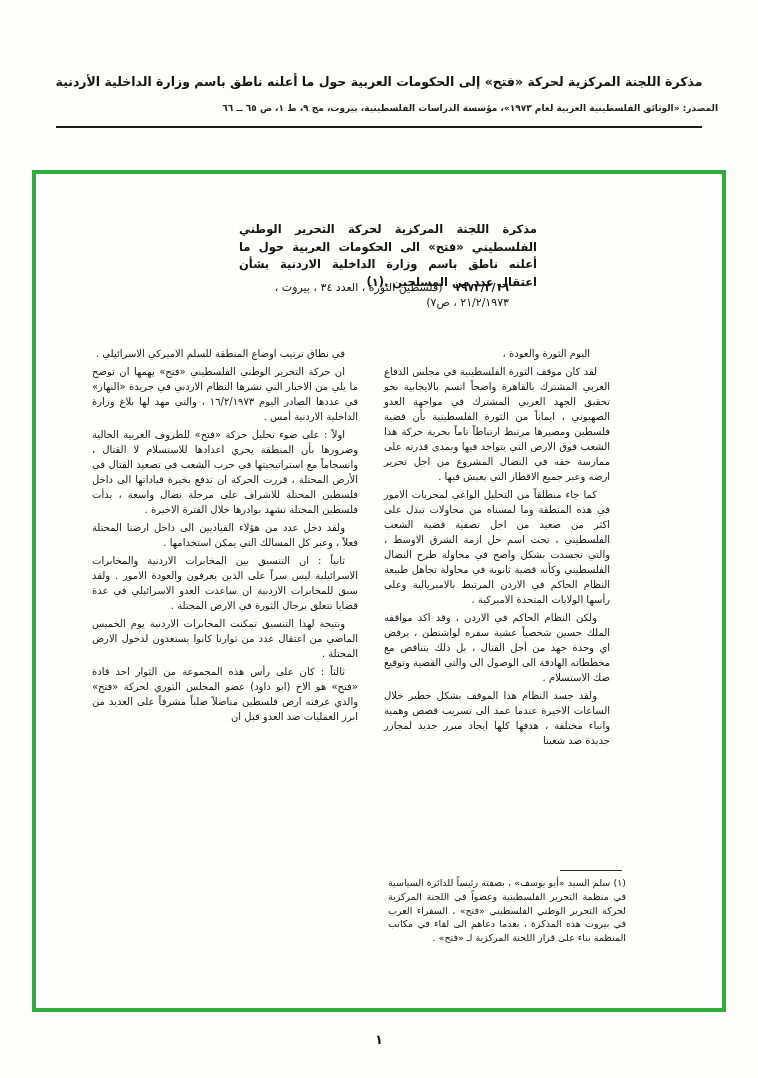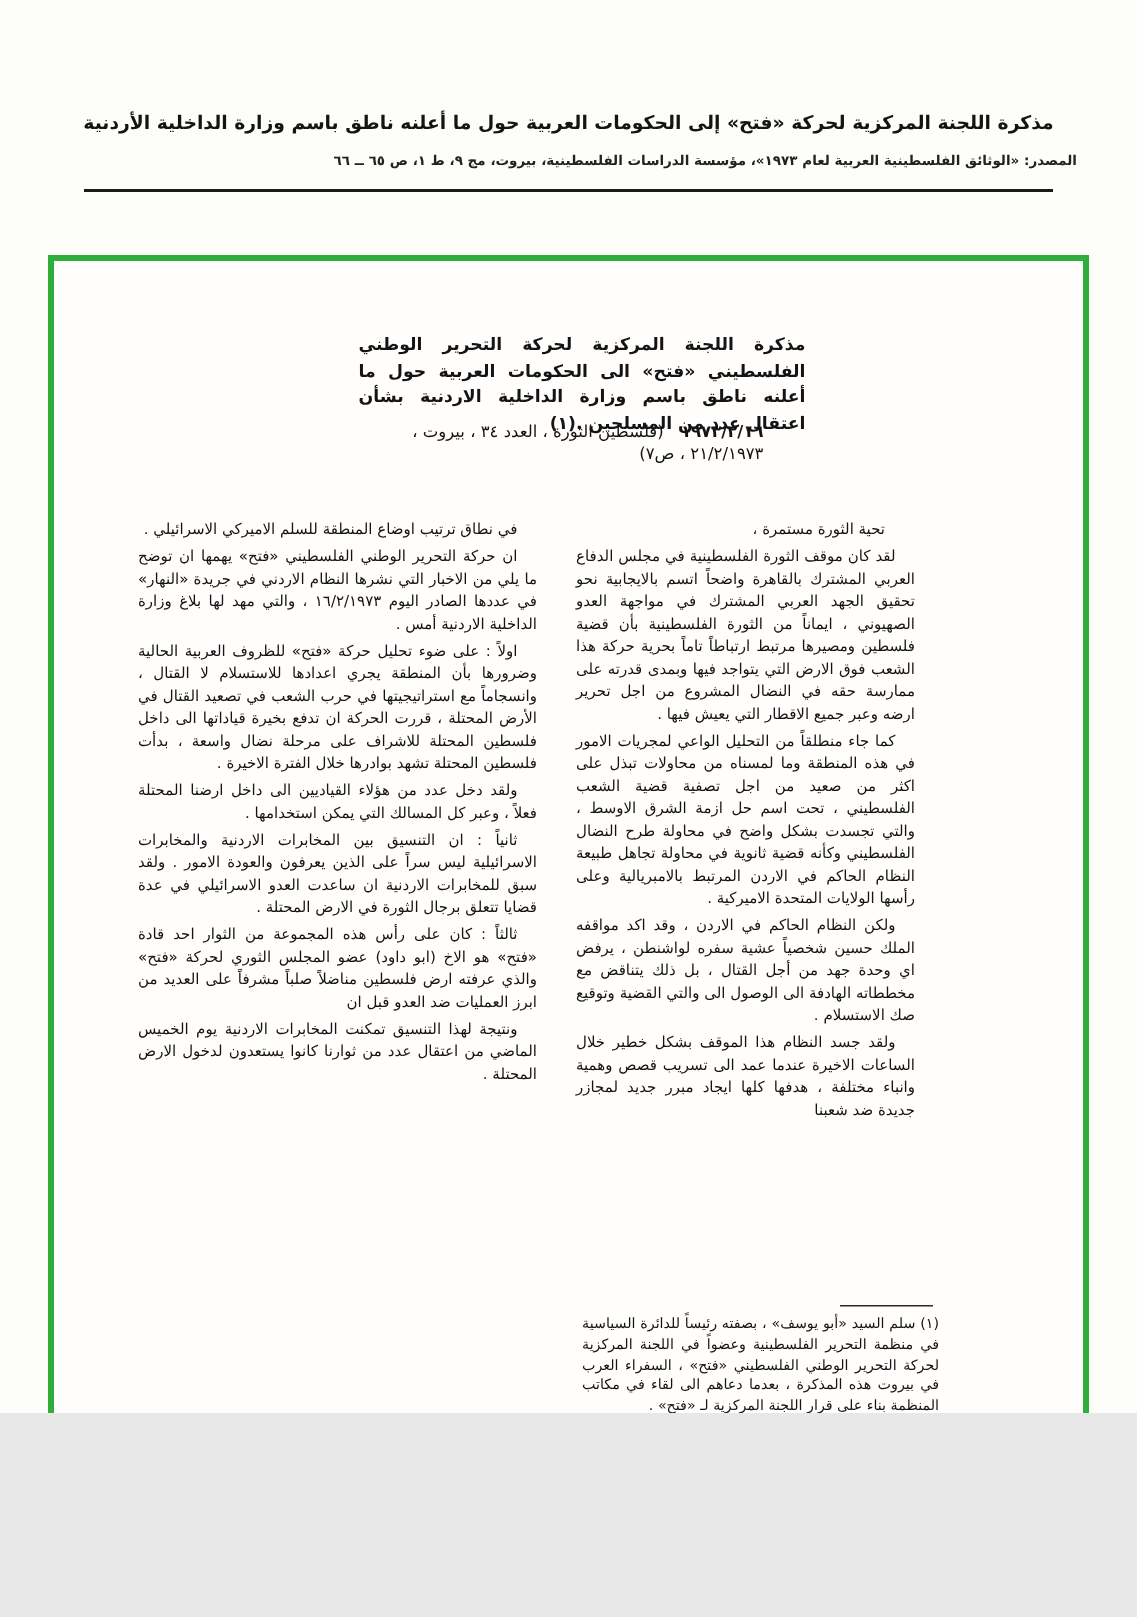--- a/index.html
+++ b/index.html
@@ -1,17 +1,17 @@
 <!DOCTYPE html>
 <html lang="ar"><head>
 <meta charset="utf-8">
 <style>
   html,body { margin:0; padding:0; background:#e8e8e8; }
   .page {
-    position:relative; width:758px; height:942px;
+    position:relative; width:758px; height:1078px;
     background:#fdfdfa; color:#141414;
     font-family:"DejaVu Sans", sans-serif;
     overflow:hidden; margin:0 auto;
   }
   .top-title {
     position:absolute; top:74px; left:20px; right:20px;
     text-align:center; direction:rtl;
     font-size:12.5px; font-weight:bold; line-height:16px;
   }
   .source-line {
@@ -74,34 +74,34 @@
 
     <div class="doc-heading">مذكرة اللجنة المركزية لحركة التحرير الوطني الفلسطيني «فتح» الى الحكومات العربية حول ما أعلنه ناطق باسم وزارة الداخلية الاردنية بشأن اعتقال عدد من المسلحين .(١)</div>
 
     <div class="dateline">
       <span class="date">١٩٧٣/٢/١٦</span>
       <span class="citation">(فلسطين الثورة ، العدد ٣٤ ، بيروت ، ٢١/٢/١٩٧٣ ، ص٧)</span>
     </div>
 
     <div class="columns">
       <div class="col col-right">
-        <p class="salutation">تحية الثورة مستمرة ،</p>
+        <p class="salutation">اليوم الثورة والعودة ،</p>
         <p>لقد كان موقف الثورة الفلسطينية في مجلس الدفاع العربي المشترك بالقاهرة واضحاً اتسم بالايجابية نحو تحقيق الجهد العربي المشترك في مواجهة العدو الصهيوني ، ايماناً من الثورة الفلسطينية بأن قضية فلسطين ومصيرها مرتبط ارتباطاً تاماً بحرية حركة هذا الشعب فوق الارض التي يتواجد فيها وبمدى قدرته على ممارسة حقه في النضال المشروع من اجل تحرير ارضه وعبر جميع الاقطار التي يعيش فيها .</p>
         <p>كما جاء منطلقاً من التحليل الواعي لمجريات الامور في هذه المنطقة وما لمسناه من محاولات تبذل على اكثر من صعيد من اجل تصفية قضية الشعب الفلسطيني ، تحت اسم حل ازمة الشرق الاوسط ، والتي تجسدت بشكل واضح في محاولة طرح النضال الفلسطيني وكأنه قضية ثانوية في محاولة تجاهل طبيعة النظام الحاكم في الاردن المرتبط بالامبريالية وعلى رأسها الولايات المتحدة الاميركية .</p>
         <p>ولكن النظام الحاكم في الاردن ، وقد اكد مواقفه الملك حسين شخصياً عشية سفره لواشنطن ، يرفض اي وحدة جهد من أجل القتال ، بل ذلك يتناقض مع مخططاته الهادفة الى الوصول الى والتي القضية وتوقيع صك الاستسلام .</p>
         <p>ولقد جسد النظام هذا الموقف بشكل خطير خلال الساعات الاخيرة عندما عمد الى تسريب قصص وهمية وانباء مختلفة ، هدفها كلها ايجاد مبرر جديد لمجازر جديدة ضد شعبنا</p>
       </div>
       <div class="col col-left">
         <p>في نطاق ترتيب اوضاع المنطقة للسلم الاميركي الاسرائيلي .</p>
         <p>ان حركة التحرير الوطني الفلسطيني «فتح» يهمها ان توضح ما يلي من الاخبار التي نشرها النظام الاردني في جريدة «النهار» في عددها الصادر اليوم ١٦/٢/١٩٧٣ ، والتي مهد لها بلاغ وزارة الداخلية الاردنية أمس .</p>
         <p>اولاً : على ضوء تحليل حركة «فتح» للظروف العربية الحالية وضرورها بأن المنطقة يجري اعدادها للاستسلام لا القتال ، وانسجاماً مع استراتيجيتها في حرب الشعب في تصعيد القتال في الأرض المحتلة ، قررت الحركة ان تدفع بخيرة قياداتها الى داخل فلسطين المحتلة للاشراف على مرحلة نضال واسعة ، بدأت فلسطين المحتلة تشهد بوادرها خلال الفترة الاخيرة .</p>
         <p>ولقد دخل عدد من هؤلاء القياديين الى داخل ارضنا المحتلة فعلاً ، وعبر كل المسالك التي يمكن استخدامها .</p>
         <p>ثانياً : ان التنسيق بين المخابرات الاردنية والمخابرات الاسرائيلية ليس سراً على الذين يعرفون والعودة الامور . ولقد سبق للمخابرات الاردنية ان ساعدت العدو الاسرائيلي في عدة قضايا تتعلق برجال الثورة في الارض المحتلة .</p>
+        <p>ونتيجة لهذا التنسيق تمكنت المخابرات الاردنية يوم الخميس الماضي من اعتقال عدد من ثوارنا كانوا يستعدون لدخول الارض المحتلة .</p>
         <p>ثالثاً : كان على رأس هذه المجموعة من الثوار احد قادة «فتح» هو الاخ (ابو داود) عضو المجلس الثوري لحركة «فتح» والذي عرفته ارض فلسطين مناضلاً صلباً مشرفاً على العديد من ابرز العمليات ضد العدو قبل ان</p>
-        <p>ونتيجة لهذا التنسيق تمكنت المخابرات الاردنية يوم الخميس الماضي من اعتقال عدد من ثوارنا كانوا يستعدون لدخول الارض المحتلة .</p>
       </div>
     </div>
 
     <div class="footnote-rule"></div>
     <div class="footnote-block">(١) سلم السيد «أبو يوسف» ، بصفته رئيساً للدائرة السياسية في منظمة التحرير الفلسطينية وعضواً في اللجنة المركزية لحركة التحرير الوطني الفلسطيني «فتح» ، السفراء العرب في بيروت هذه المذكرة ، بعدما دعاهم الى لقاء في مكاتب المنظمة بناء على قرار اللجنة المركزية لـ «فتح» .</div>
 
   </div>
 
   <div class="page-number">١</div>
 

